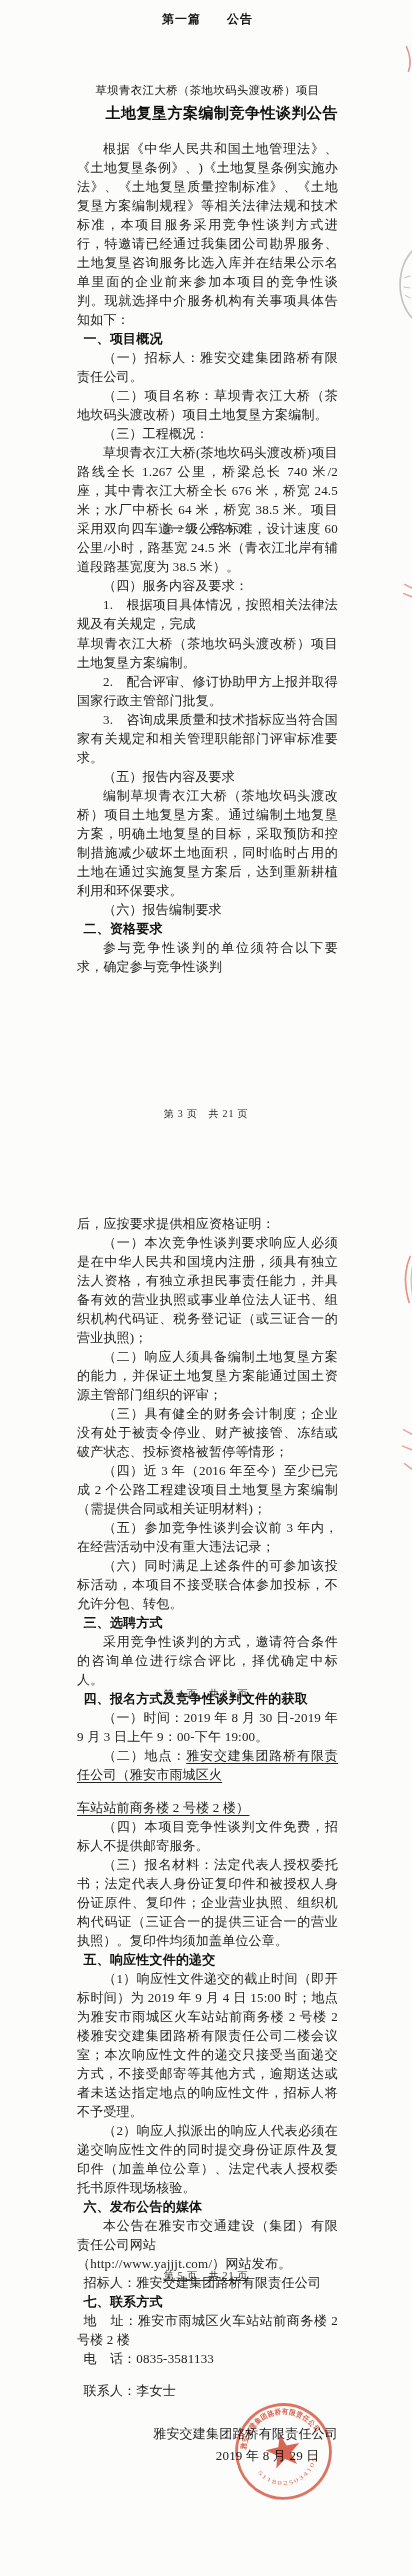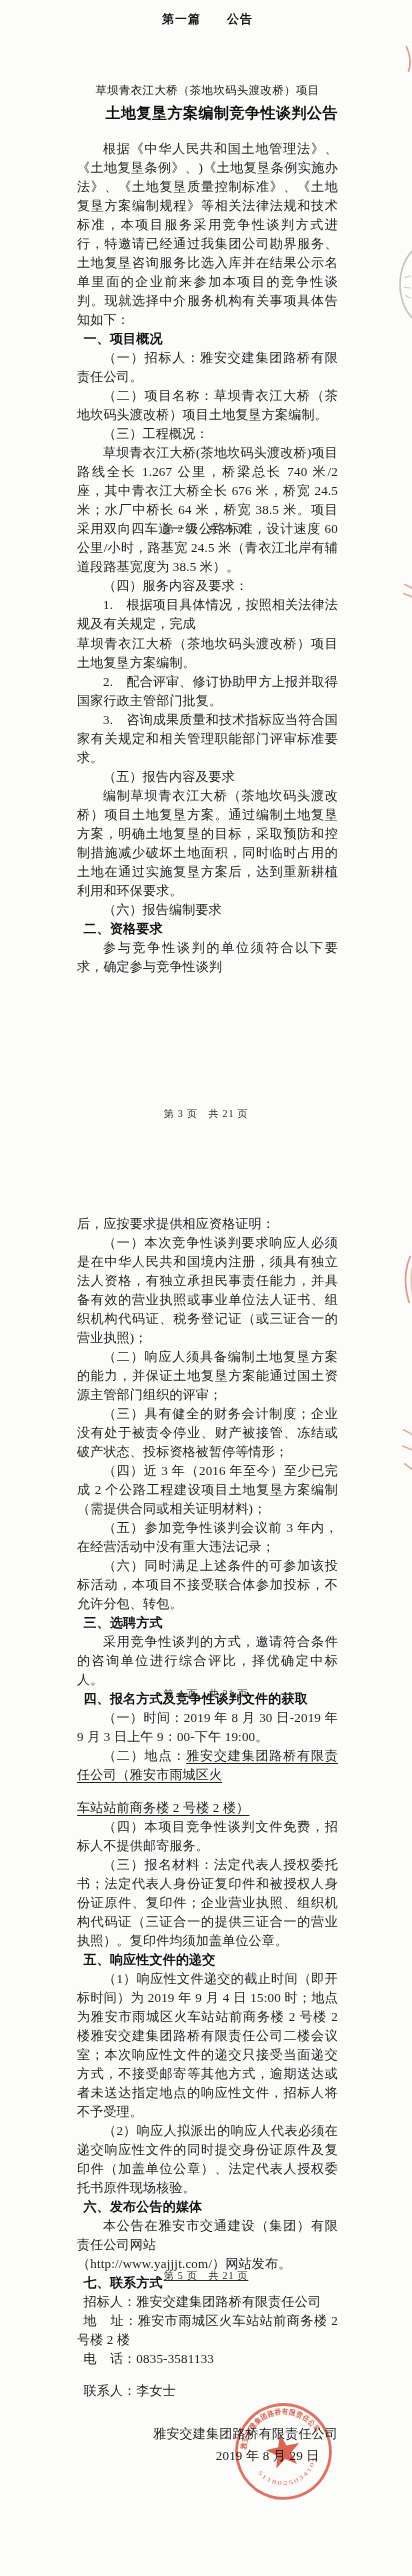--- a/index.html
+++ b/index.html
@@ -102,22 +102,22 @@
     <div class="page-body">
         <div class="blk pc"><span class="u">车站站前商务楼 2 号楼 2 楼）</span></div>
         <div class="blk p">（四）本项目竞争性谈判文件免费，招标人不提供邮寄服务。</div>
         <div class="blk p">（三）报名材料：法定代表人授权委托书；法定代表人身份证复印件和被授权人身份证原件、复印件；企业营业执照、组织机构代码证（三证合一的提供三证合一的营业执照）。复印件均须加盖单位公章。</div>
         <div class="blk sub">五、响应性文件的递交</div>
         <div class="blk p">（1）响应性文件递交的截止时间（即开标时间）为 2019 年 9 月 4 日 15:00 时；地点为雅安市雨城区火车站站前商务楼 2 号楼 2 楼雅安交建集团路桥有限责任公司二楼会议室；本次响应性文件的递交只接受当面递交方式，不接受邮寄等其他方式，逾期送达或者未送达指定地点的响应性文件，招标人将不予受理。</div>
         <div class="blk p">（2）响应人拟派出的响应人代表必须在递交响应性文件的同时提交身份证原件及复印件（加盖单位公章）、法定代表人授权委托书原件现场核验。</div>
         <div class="blk sub">六、发布公告的媒体</div>
         <div class="blk p">本公告在雅安市交通建设（集团）有限责任公司网站</div>
         <div class="blk pc">（http://www.yajjjt.com/）网站发布。</div>
+        <div class="blk pl">招标人：雅安交建集团路桥有限责任公司</div>
         <div class="blk sub">七、联系方式</div>
-        <div class="blk pl">招标人：雅安交建集团路桥有限责任公司</div>
         <div class="blk pl">地　址：雅安市雨城区火车站站前商务楼 2 号楼 2 楼</div>
         <div class="blk pl">电　话：0835-3581133</div>
       </div>
     <div class="footer">第 5 页　共 21 页</div>
   </div>
 
   <div class="page" id="p6">
     <div class="page-body">
         <div class="blk pl">联系人：李女士</div>
         <div class="blk sign">雅安交建集团路桥有限责任公司</div>

